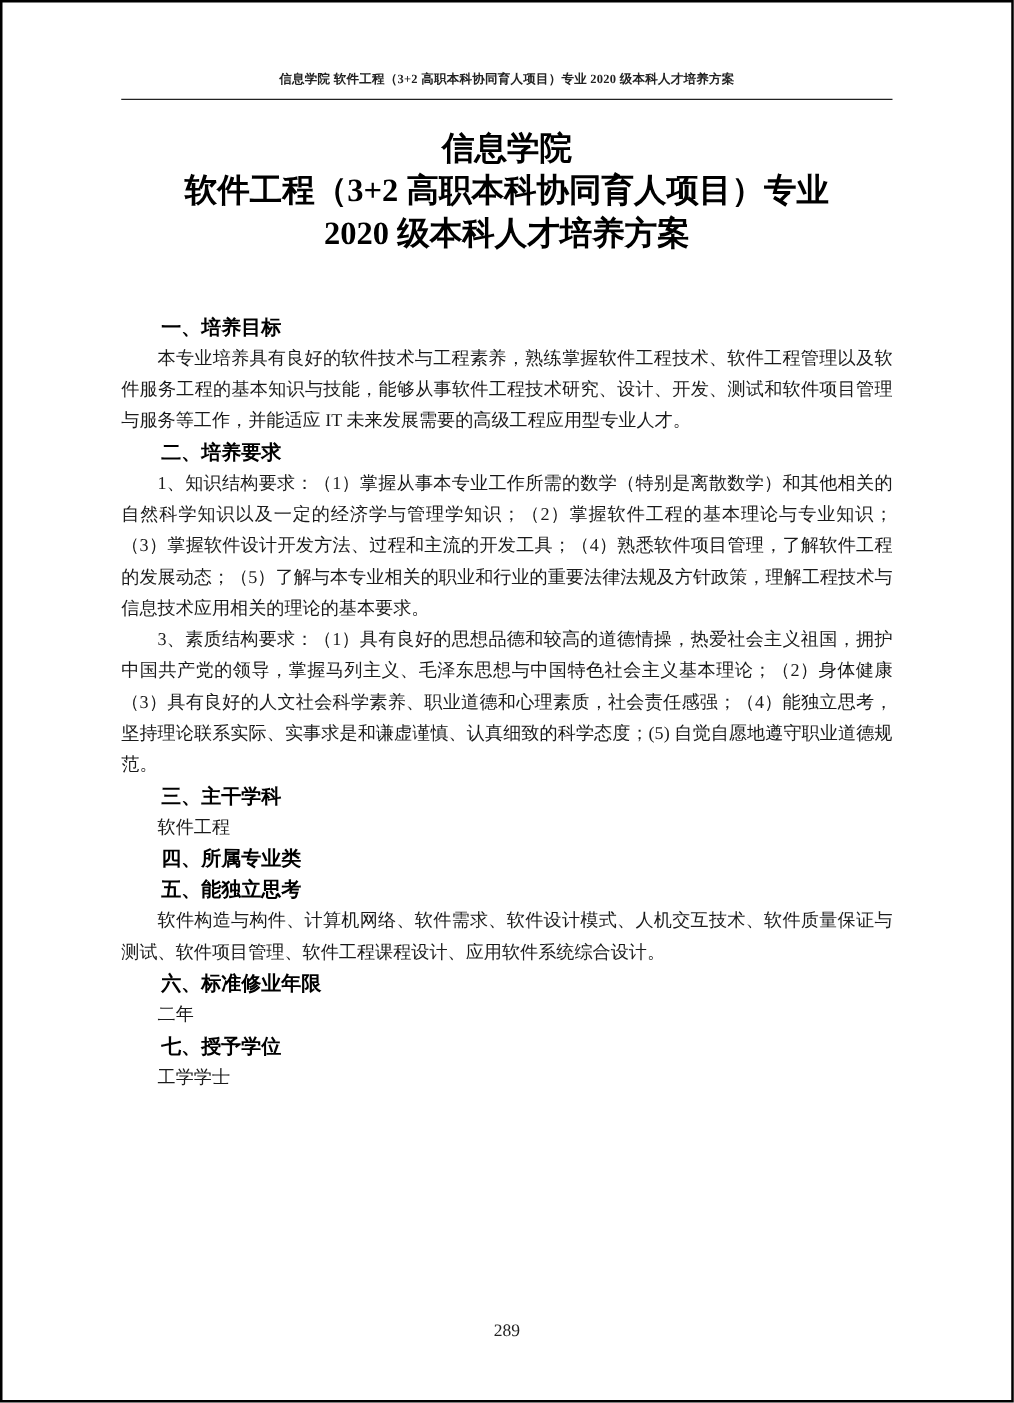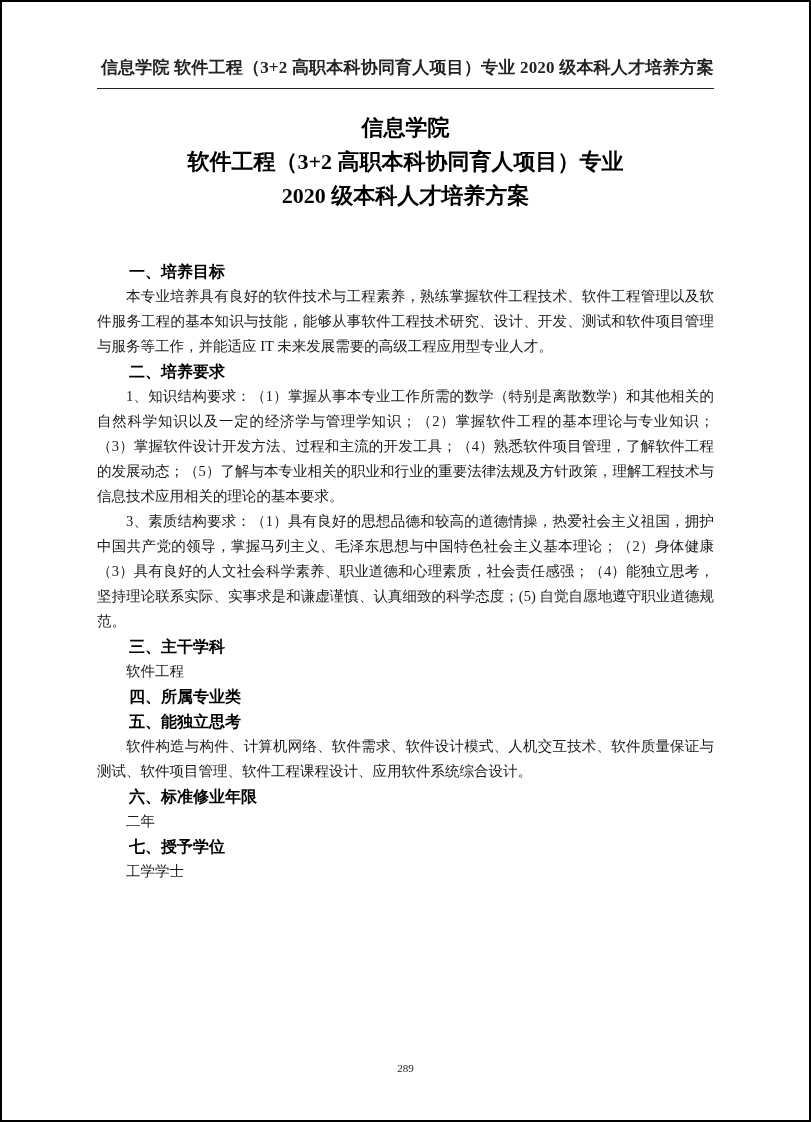--- a/index.html
+++ b/index.html
@@ -12,39 +12,39 @@
   .page {
     position: relative;
     width: 811px;
     height: 1122px;
     background: #ffffff;
     border: 2px solid #000000;
     overflow: hidden;
   }
   .running-header {
     margin: 54px 95px 9px 95px;
-    text-align: right;
-    font-size: 17px;
+    text-align: center;
+    font-size: 10px;
     font-weight: bold;
     color: #222222;
     letter-spacing: 0.2px;
     white-space: nowrap;
   }
   .header-rule {
     margin: 7px 95px 0 95px;
     border: none;
     border-top: 1.5px solid #222222;
     height: 0;
   }
   .title-block {
     margin-top: 22px;
     text-align: center;
     font-weight: bold;
     color: #000000;
-    font-size: 22px;
+    font-size: 26px;
     line-height: 34px;
   }
   .content {
     margin: 46px 95px 0 95px;
     font-size: 14.5px;
     line-height: 25px;
     text-align: justify;
     color: #1a1a1a;
   }
   .content h3 {
@@ -56,21 +56,21 @@
   }
   .content p {
     text-indent: 2em;
   }
   .page-number {
     position: absolute;
     bottom: 46px;
     left: 0;
     right: 0;
     text-align: center;
-    font-size: 11px;
+    font-size: 14px;
     color: #222222;
   }
 </style>
 </head>
 <body>
 
 <div class="page">
 
   <div class="running-header">信息学院 软件工程（3+2 高职本科协同育人项目）专业 2020 级本科人才培养方案</div>
 

